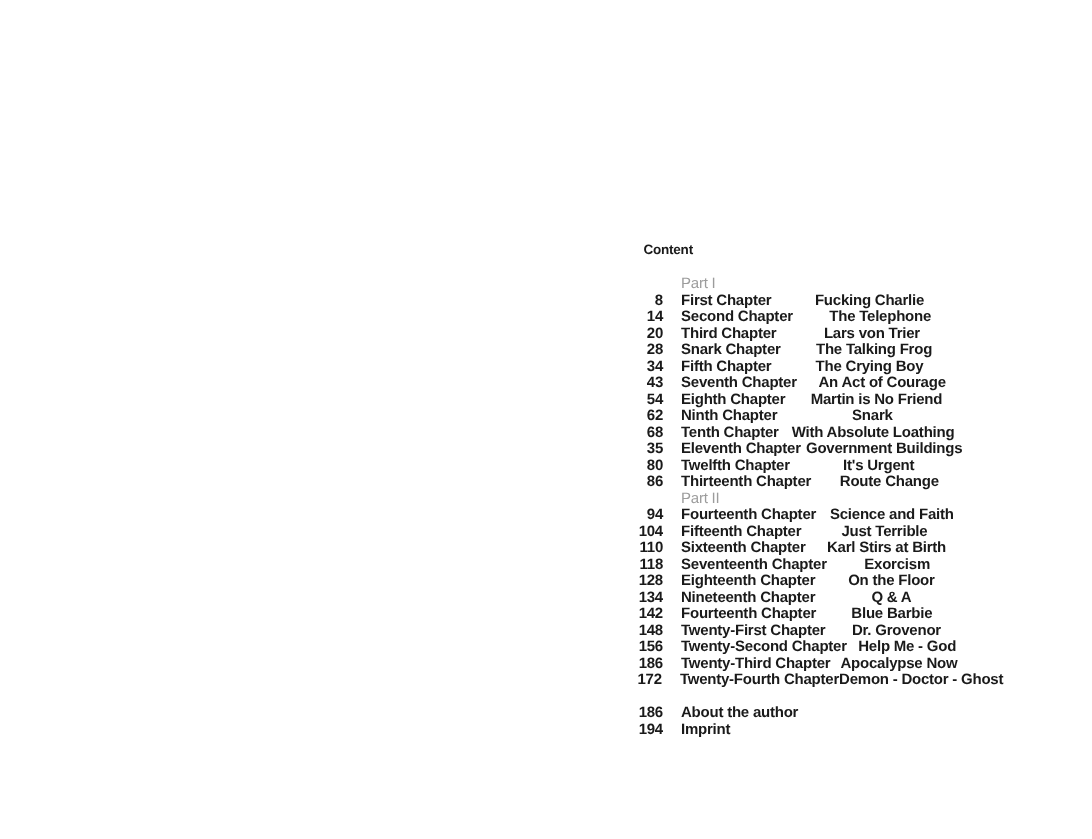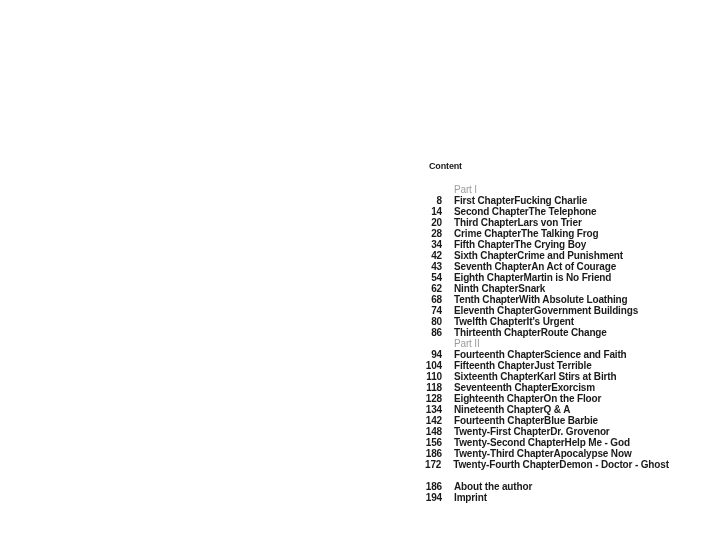--- a/index.html
+++ b/index.html
@@ -46,21 +46,21 @@
     width: 17px;
     text-align: right;
     white-space: nowrap;
   }
   .chapter {
     margin-left: 12px;
     white-space: nowrap;
   }
   .title {
     flex: 1;
-    text-align: left;
+    text-align: center;
     white-space: nowrap;
   }
   .section-label .chapter {
     color: #9c9c9c;
     font-weight: normal;
   }
   .spacer {
     height: 11px;
   }
 </style>
@@ -85,55 +85,50 @@
         <span class="chapter">Second Chapter</span>
         <span class="title">The Telephone</span>
       </div>
       <div class="row">
         <span class="num">20</span>
         <span class="chapter">Third Chapter</span>
         <span class="title">Lars von Trier</span>
       </div>
       <div class="row">
         <span class="num">28</span>
-        <span class="chapter">Crime Chapter</span>
+        <span class="chapter">Snark Chapter</span>
         <span class="title">The Talking Frog</span>
       </div>
       <div class="row">
         <span class="num">34</span>
         <span class="chapter">Fifth Chapter</span>
         <span class="title">The Crying Boy</span>
       </div>
       <div class="row">
-        <span class="num">42</span>
-        <span class="chapter">Sixth Chapter</span>
-        <span class="title">Crime and Punishment</span>
-      </div>
-      <div class="row">
         <span class="num">43</span>
         <span class="chapter">Seventh Chapter</span>
         <span class="title">An Act of Courage</span>
       </div>
       <div class="row">
         <span class="num">54</span>
         <span class="chapter">Eighth Chapter</span>
         <span class="title">Martin is No Friend</span>
       </div>
       <div class="row">
         <span class="num">62</span>
         <span class="chapter">Ninth Chapter</span>
         <span class="title">Snark</span>
       </div>
       <div class="row">
         <span class="num">68</span>
         <span class="chapter">Tenth Chapter</span>
         <span class="title">With Absolute Loathing</span>
       </div>
       <div class="row">
-        <span class="num">74</span>
+        <span class="num">35</span>
         <span class="chapter">Eleventh Chapter</span>
         <span class="title">Government Buildings</span>
       </div>
       <div class="row">
         <span class="num">80</span>
         <span class="chapter">Twelfth Chapter</span>
         <span class="title">It's Urgent</span>
       </div>
       <div class="row">
         <span class="num">86</span>

